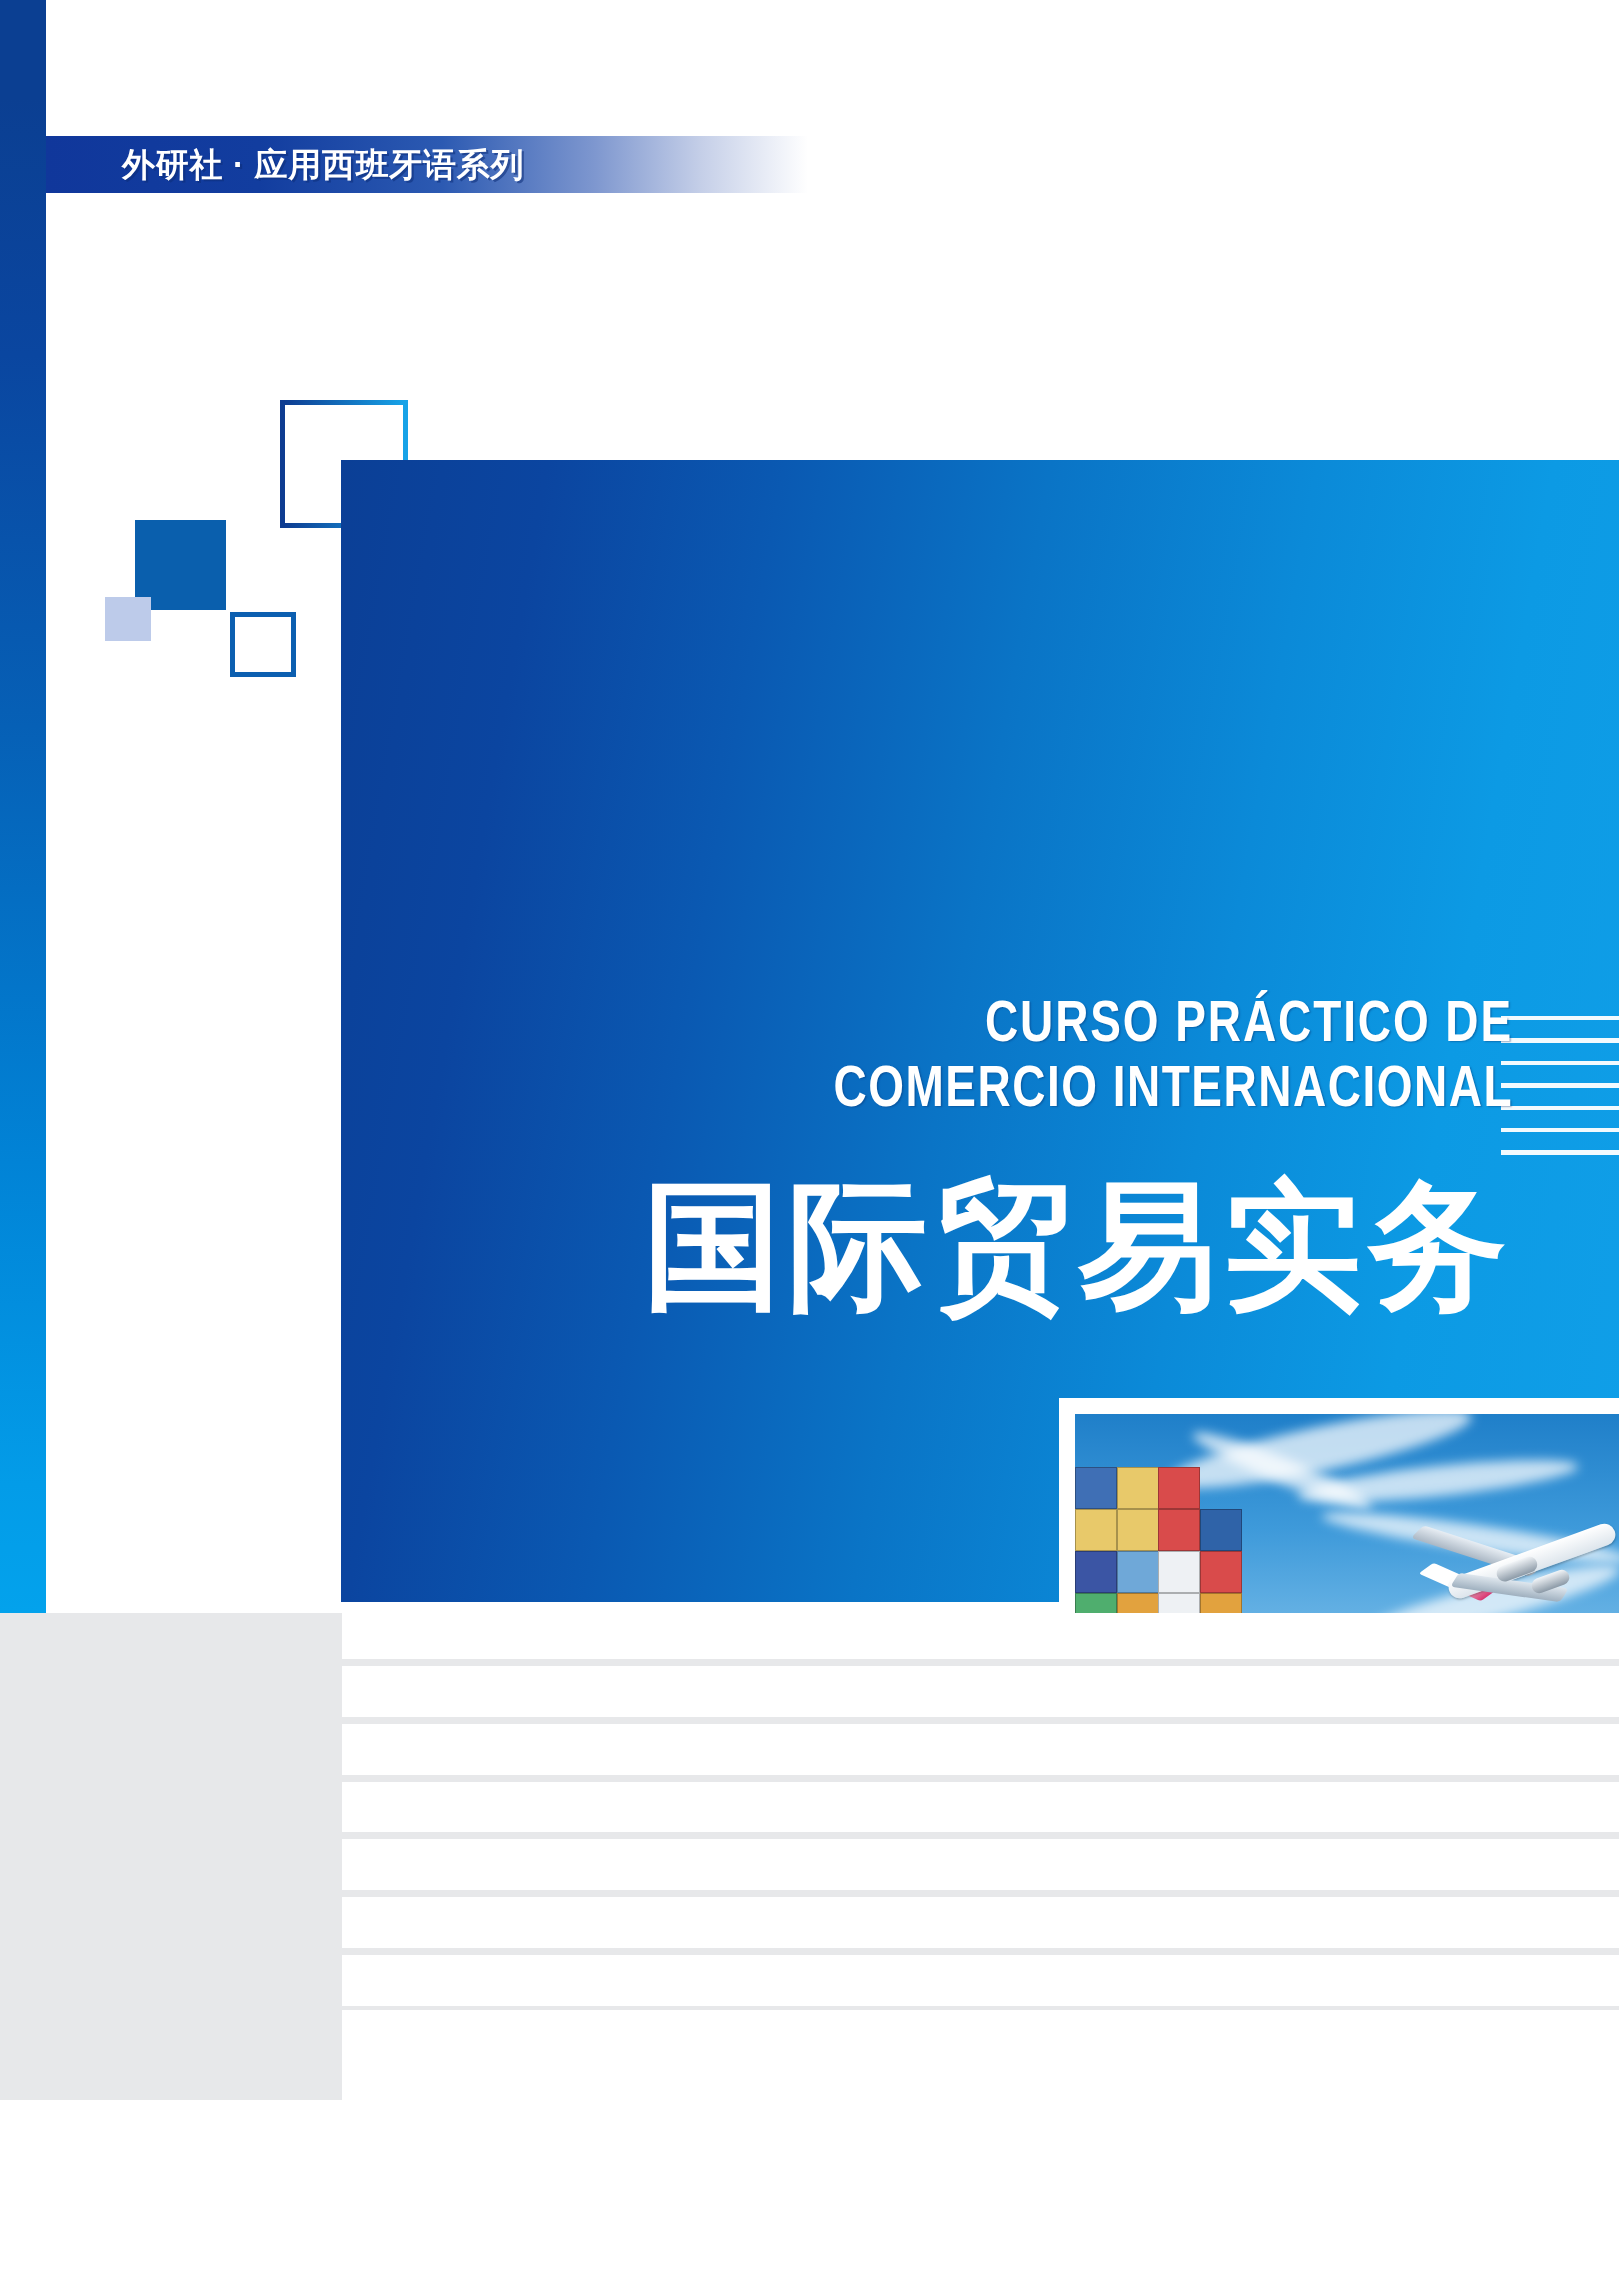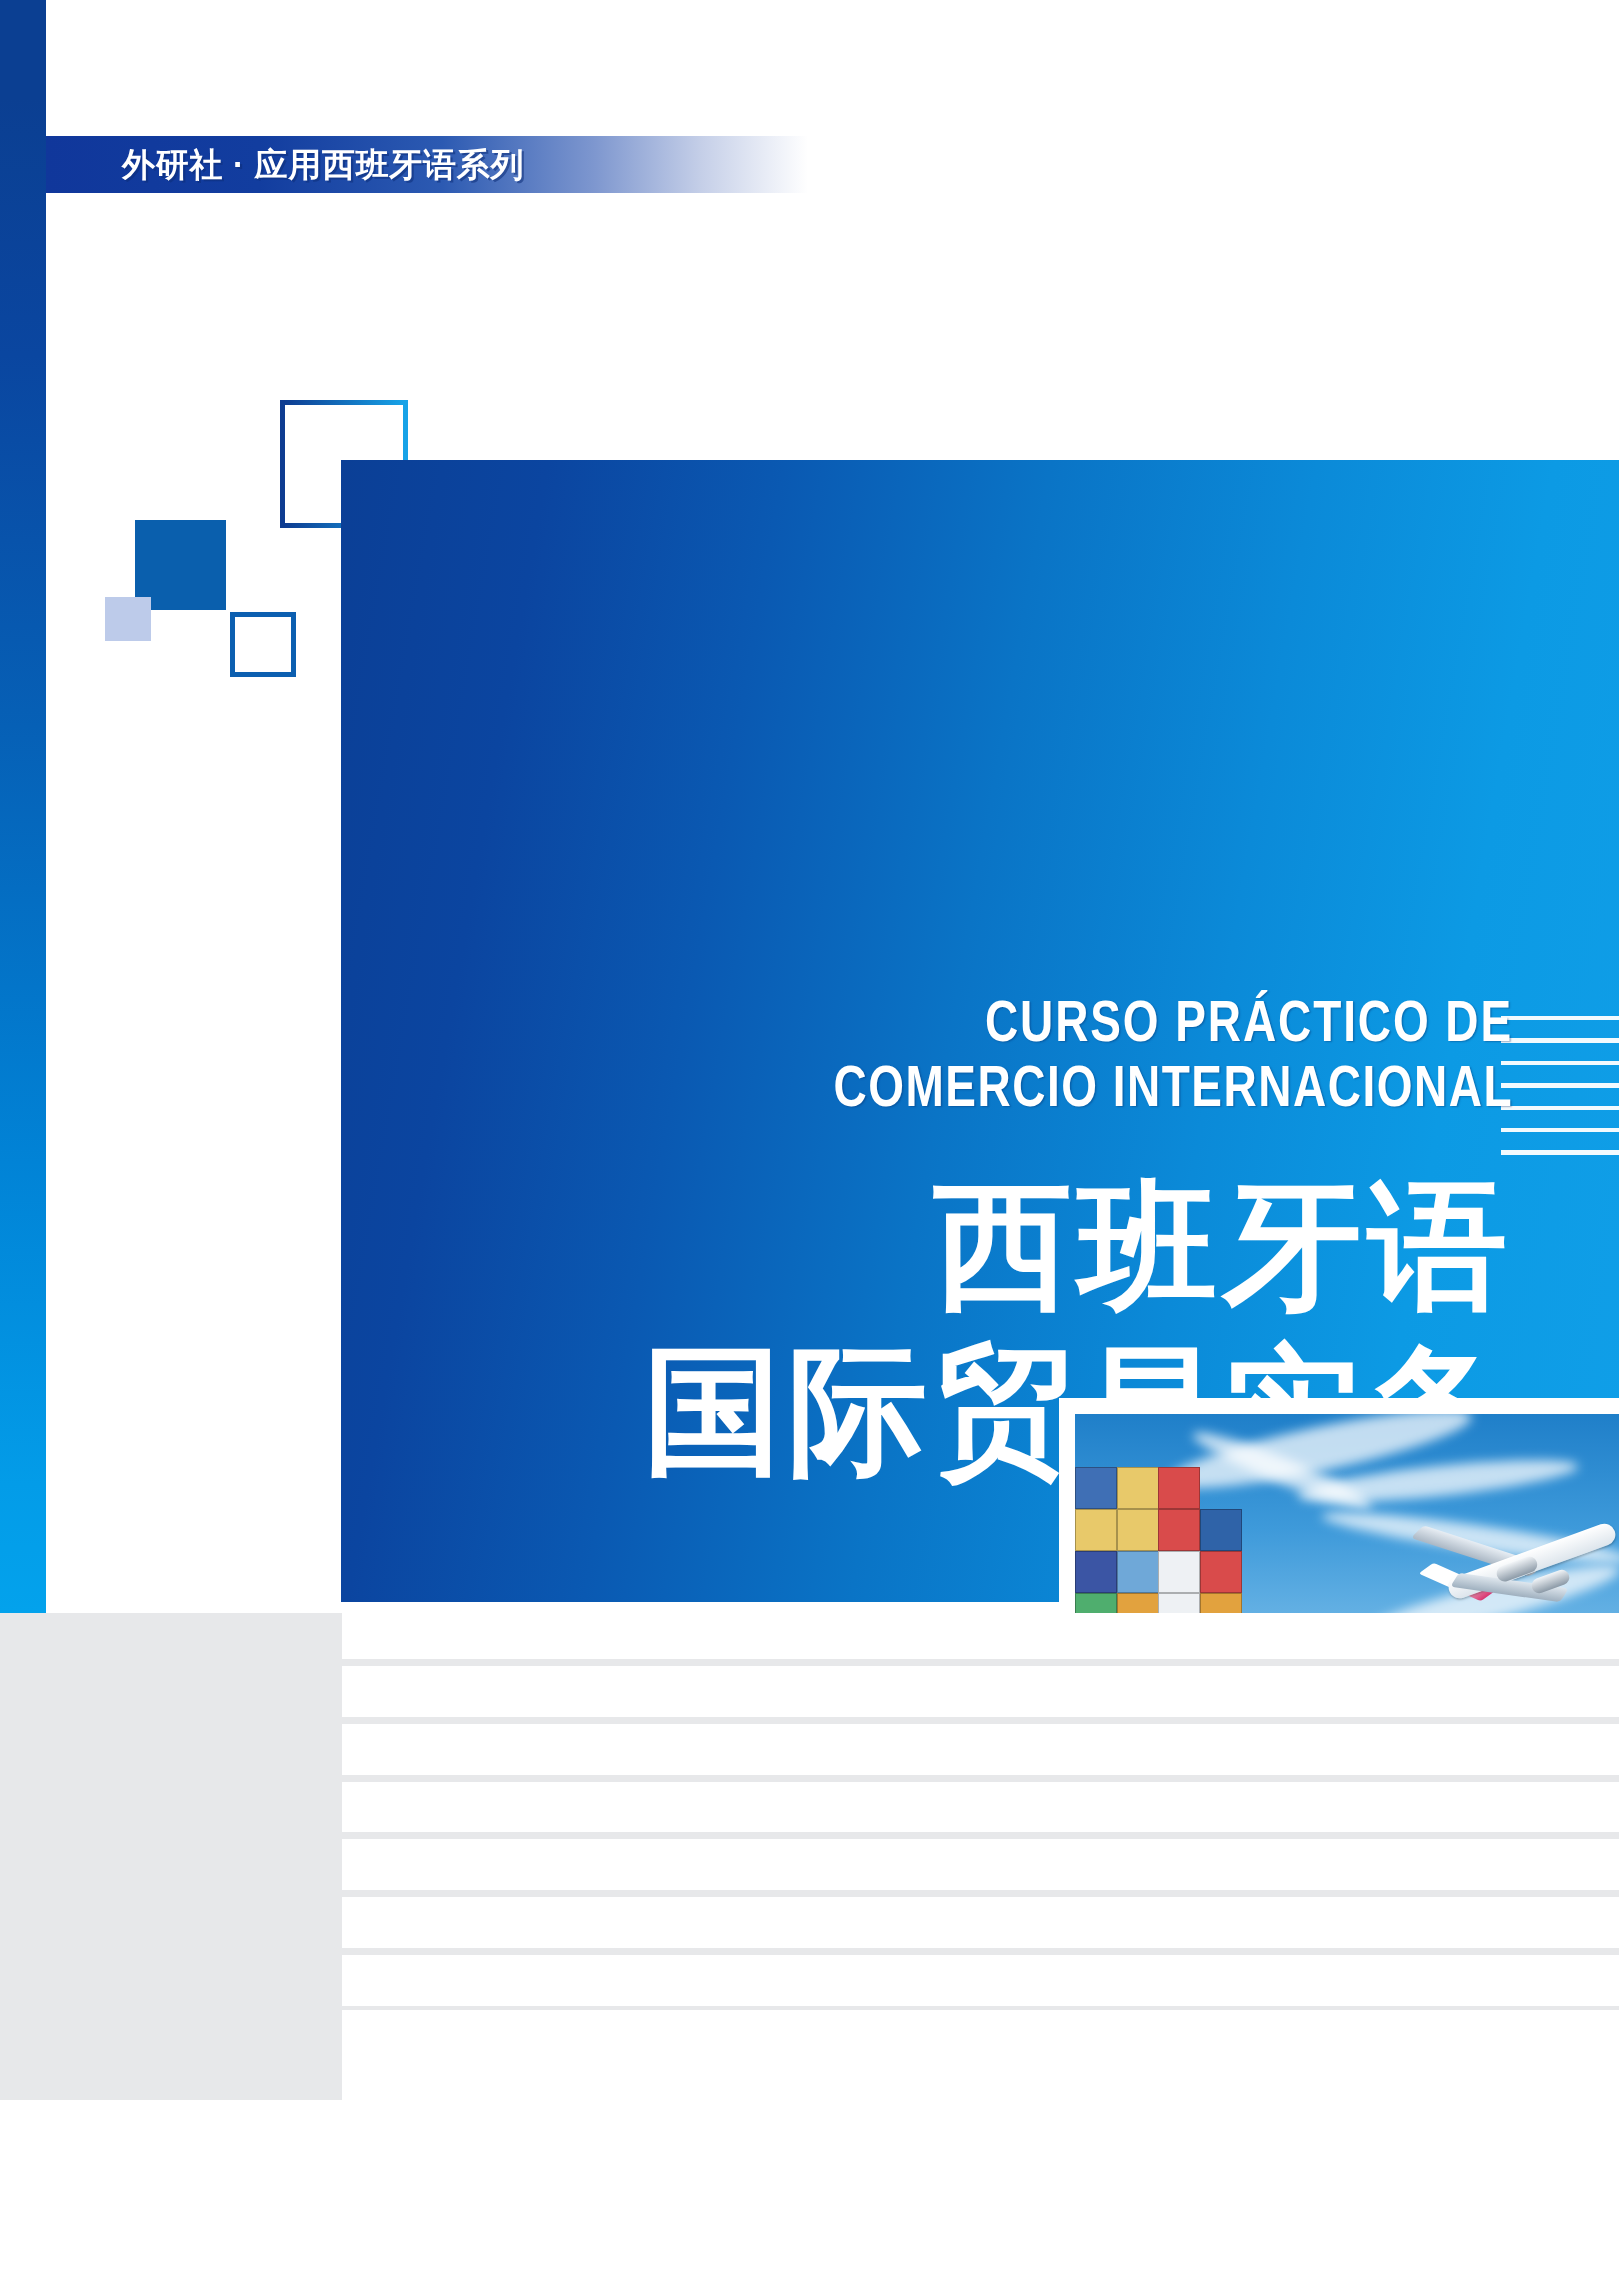--- a/index.html
+++ b/index.html
@@ -158,21 +158,20 @@
         <i></i>
         <i></i>
     </div>
 
     <div class="es-title">
       <span class="l1">CURSO PRÁCTICO DE</span>
       <span class="l2">COMERCIO INTERNACIONAL</span>
     </div>
 
     <div class="cn-title">
-      <span class="line">西班牙语</span>
       <span class="line">国际贸易实务</span>
     </div>
 
     <div class="authors">查东　陈泉◎编　著</div>
   </div>
 
   <div class="photo-wrap">
     <div class="photo">
       <span class="cloud c1"></span>
         <span class="cloud c2"></span>

